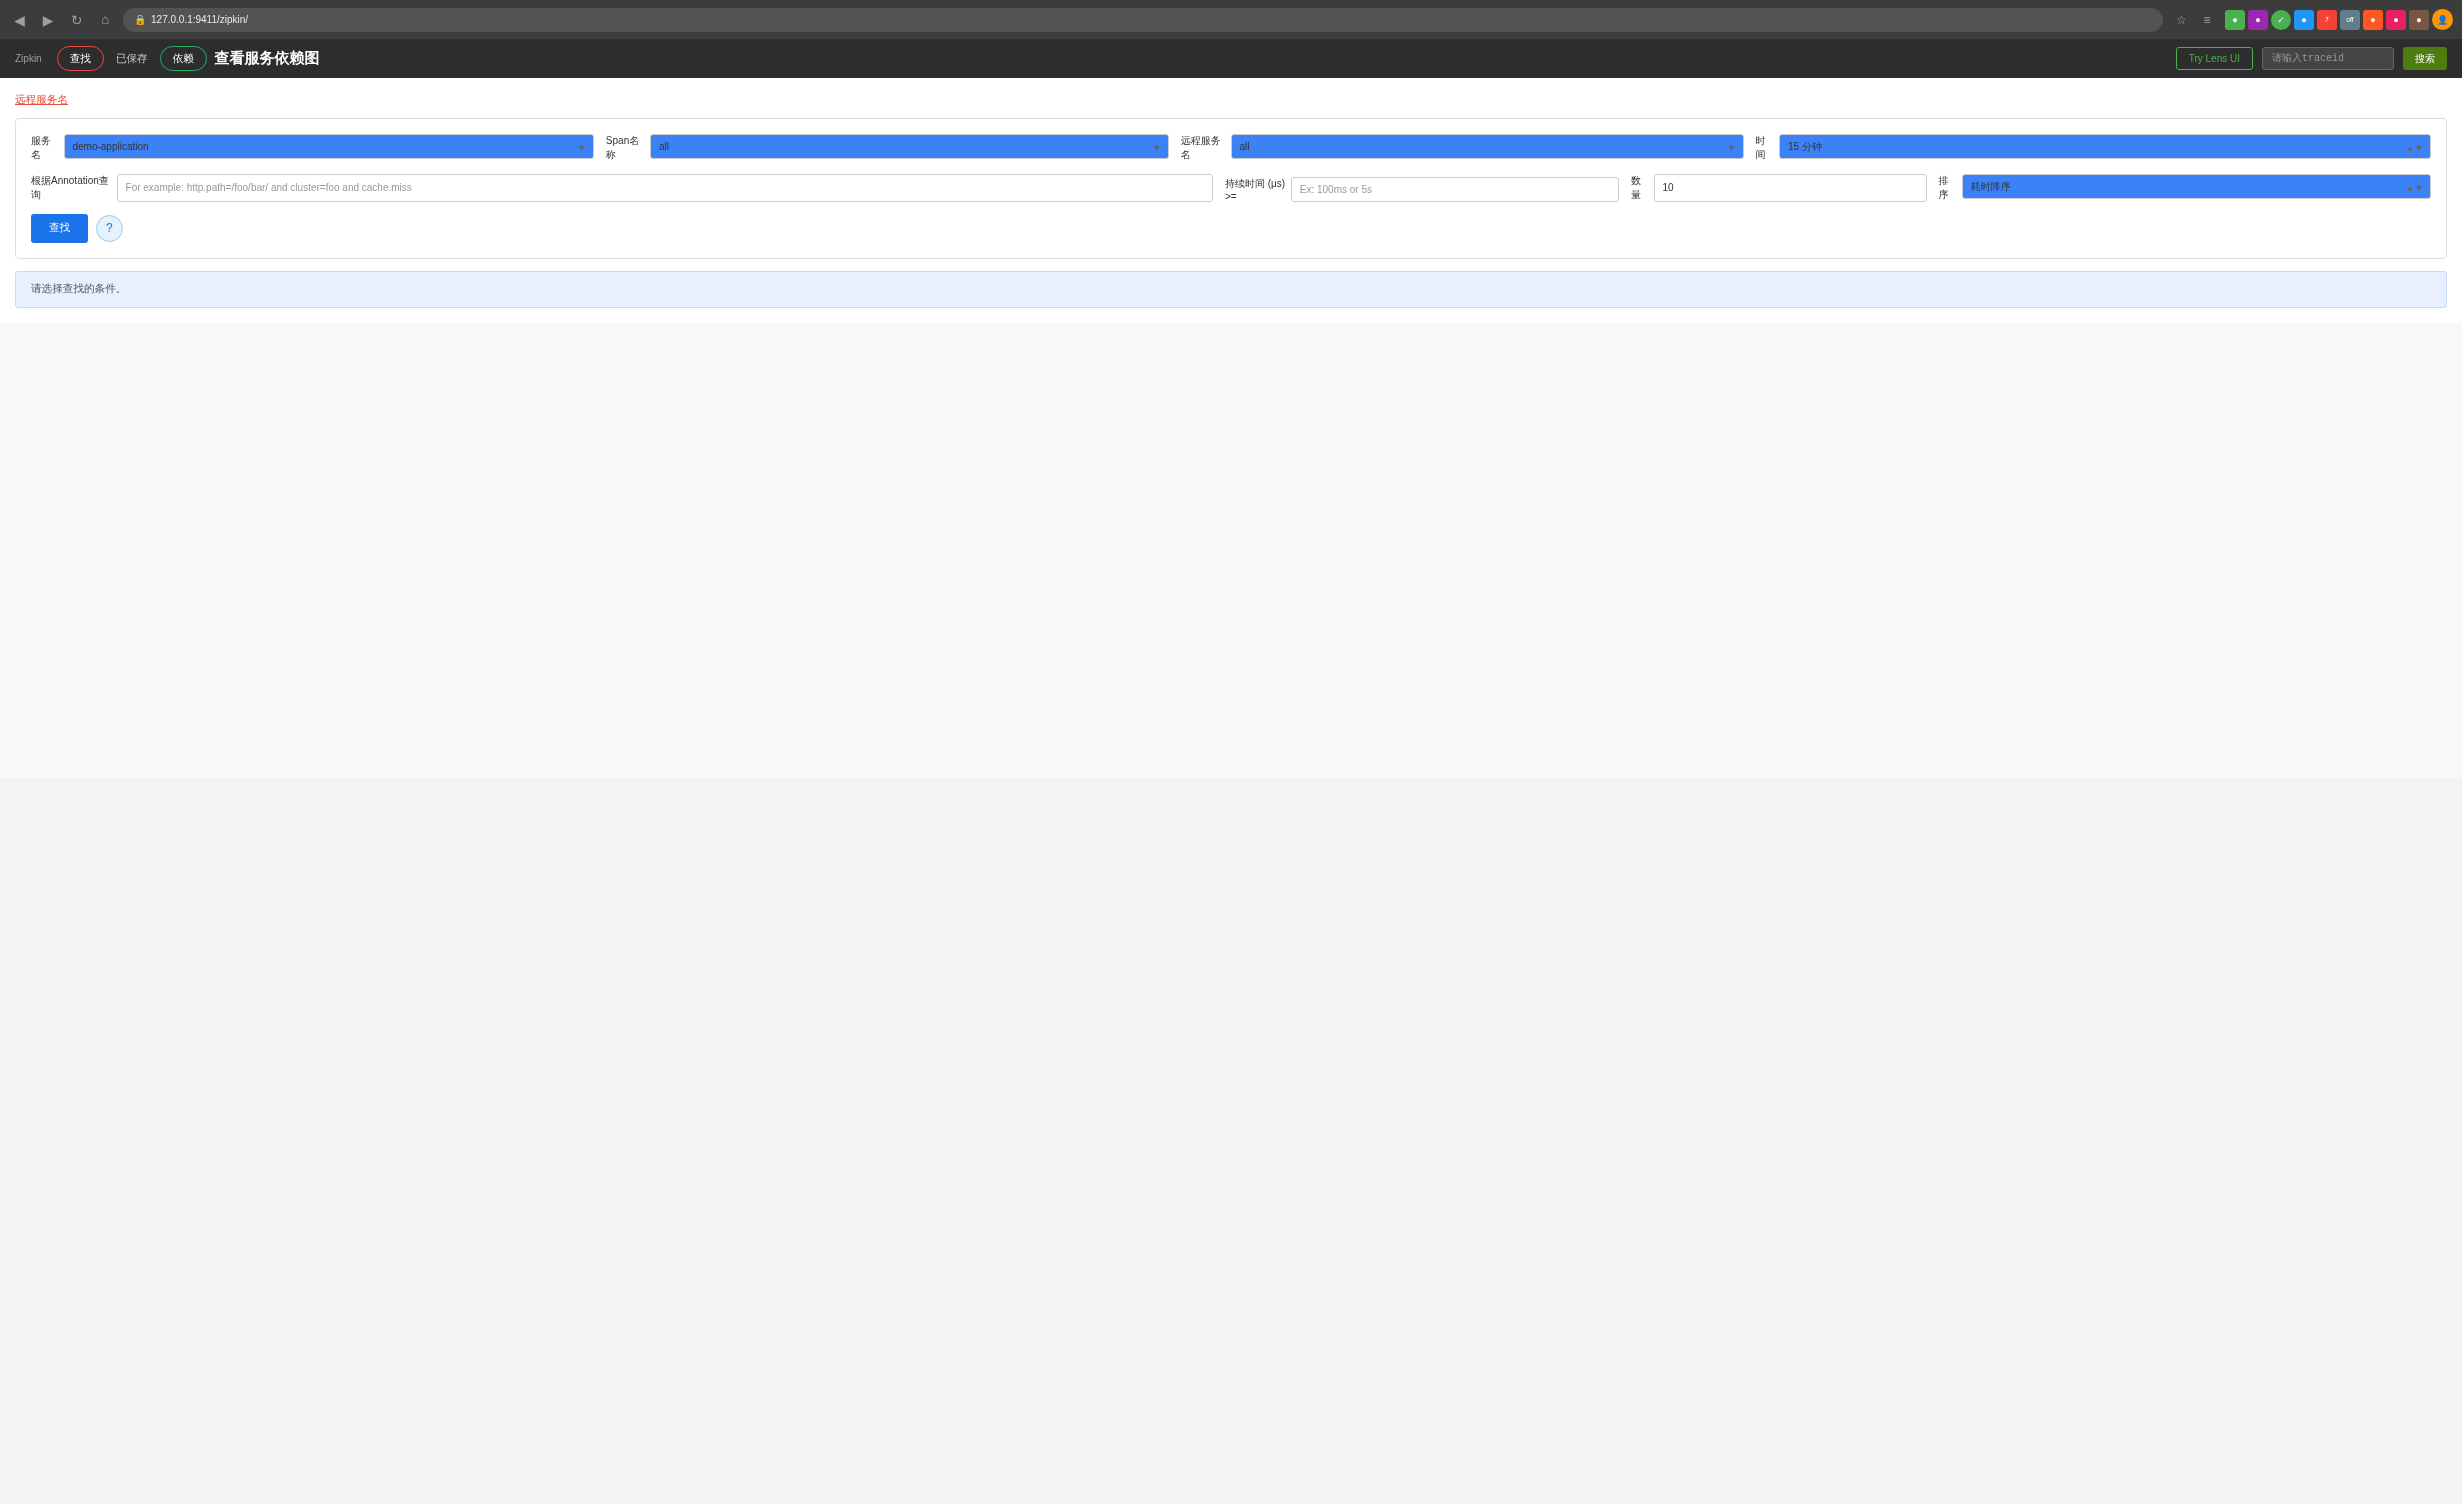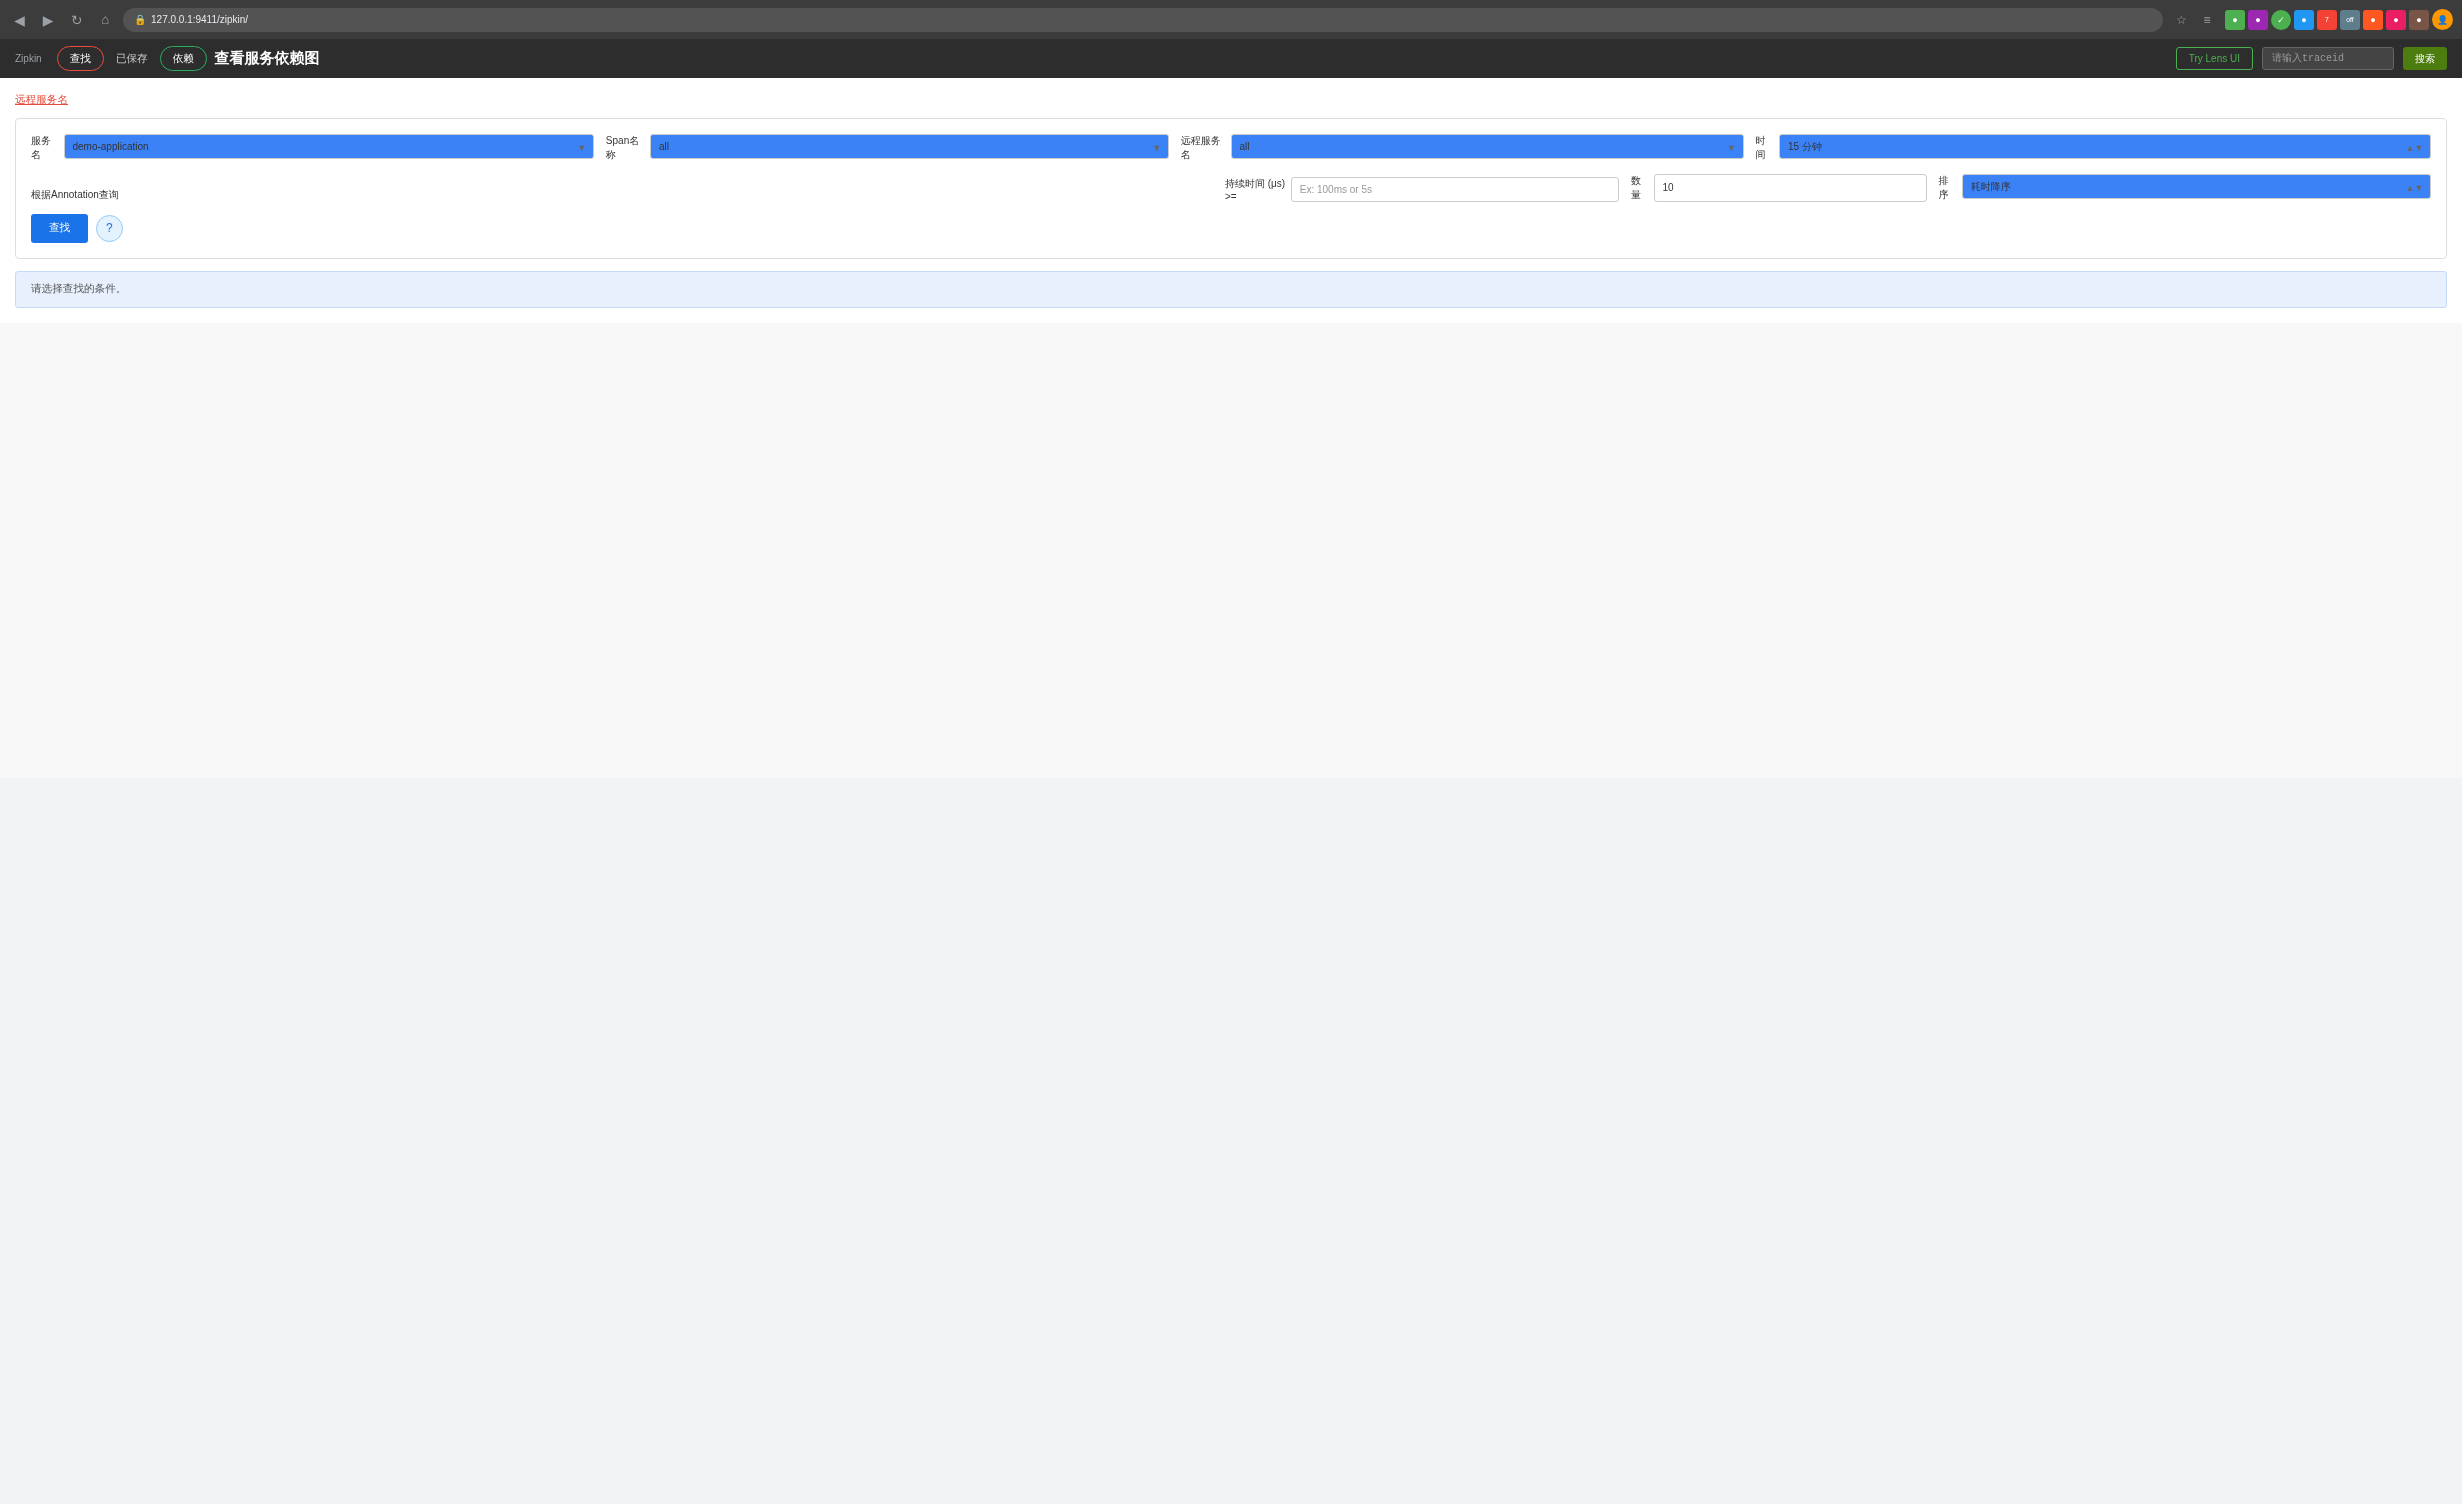--- a/index.html
+++ b/index.html
@@ -353,20 +353,21 @@
             <option>15 分钟</option>
           </select>
           <span class="select-arrow">▲▼</span>
         </div>
       </div>
     </div>
 
     <div class="form-row">
       <div class="form-group annotation">
         <label class="form-label">根据Annotation查询</label>
+        <input class="form-input" type="text" placeholder="For example: http.path=/foo/bar/ and cluster=foo and cache.miss" style="">
       </div>
 
       <div class="form-group duration">
         <label class="form-label">持续时间 (μs) &gt;=</label>
         <input class="form-input" type="text" placeholder="Ex: 100ms or 5s" style="">
       </div>
 
       <div class="form-group count">
         <label class="form-label">数量</label>
         <input class="form-input" type="text" value="10" style="">

